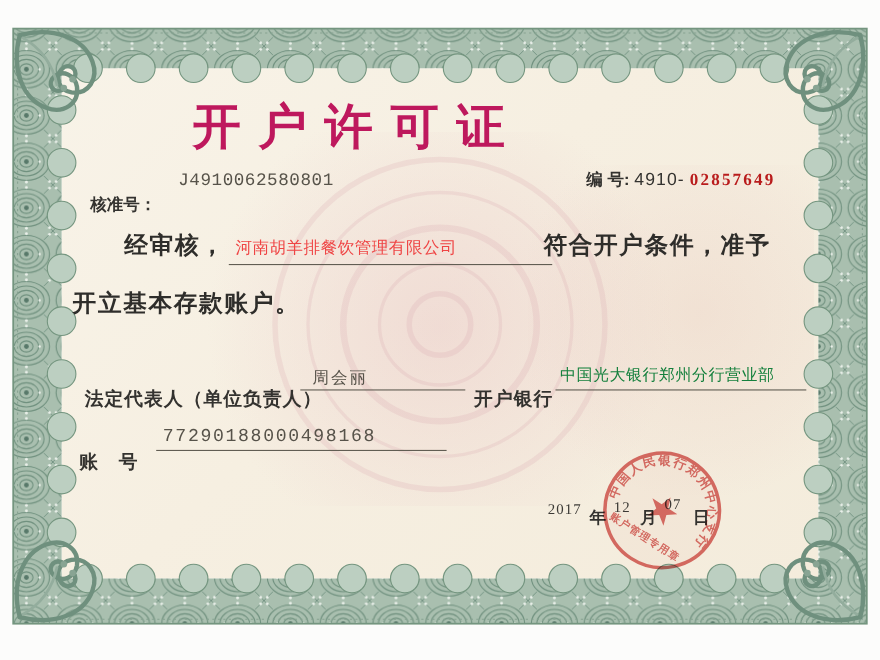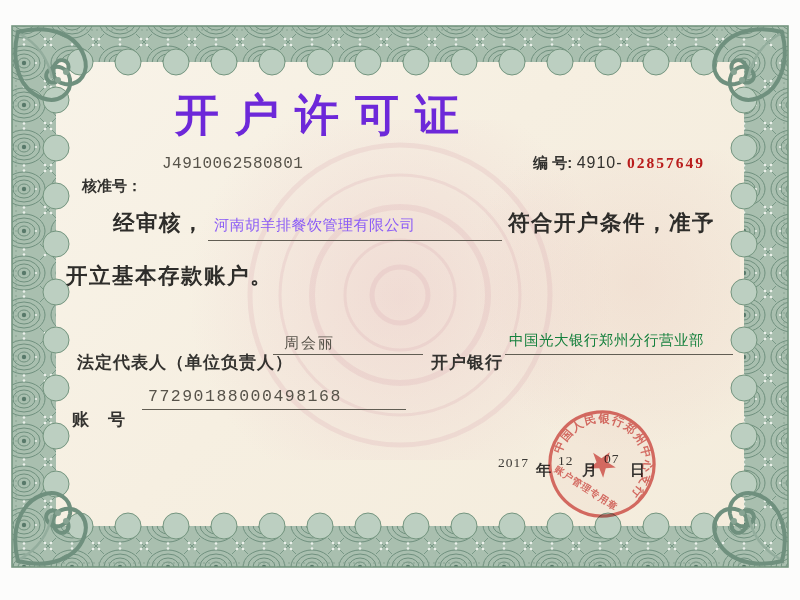--- a/index.html
+++ b/index.html
@@ -8,21 +8,21 @@
   .frame-svg{position:absolute;left:0;top:0;}
   .paper{position:absolute;left:56px;top:62px;width:688px;height:464px;
          background:linear-gradient(135deg,#f8f3e8 0%,#f6efe1 45%,#f4ecdc 100%);}
   .watermark{position:absolute;left:180px;top:120px;width:440px;height:340px;pointer-events:none;
          background:radial-gradient(circle at 50% 52%,rgba(225,170,180,.28) 0%,rgba(228,180,188,.16) 40%,rgba(230,190,195,.06) 65%,transparent 75%);}
   .wm-right{position:absolute;left:480px;top:150px;width:260px;height:300px;pointer-events:none;
          background:radial-gradient(circle at 60% 45%,rgba(222,168,160,.18) 0%,rgba(225,180,175,.08) 55%,transparent 75%);}
   .abs{position:absolute;}
   .title{left:0;top:86px;width:634px;text-align:center;
          font-family:"Liberation Serif","DejaVu Serif",serif;font-weight:900;
-         font-size:44px;color:#6d28d9;letter-spacing:16px;text-indent:16px;}
+         font-size:44px;color:#be185d;letter-spacing:16px;text-indent:16px;}
   .lbl{color:#33322f;font-weight:bold;margin-top:20px;}
   .lbl15{font-size:15px;}
   .lbl17{font-size:17px;letter-spacing:1px;}
   .lbl21{font-size:21.5px;letter-spacing:1.5px;color:#2e2d2a;font-weight:bold;}
   .val{font-family:Liberation Mono, monospace;color:#57534a;}
   .underline{height:1px;background:#615d53;}
   .serial-red{font-family:"Liberation Serif","DejaVu Serif",serif;font-weight:bold;
               letter-spacing:2px;}
   .daterow span{position:absolute;}
   .dnum{font-family:"Liberation Serif","DejaVu Serif",serif;font-size:13.5px;color:#3c3a36;letter-spacing:1px;}
@@ -150,23 +150,23 @@
   <div class="abs lbl lbl15" style="left:82px;top:157px;">核准号：</div>
   <div class="abs val" style="left:162px;top:155px;font-size:16px;letter-spacing:0.5px;">J4910062580801</div>
 
   <div class="abs" style="left:533px;top:154px;">
     <span class="lbl lbl15">编 号:</span>
     <span style="font-size:16px;color:#33322f;letter-spacing:1px;">4910-</span>
     <span class="serial-red" style="font-size:15.5px;color:#b91c1c;">02857649</span>
   </div>
 
   <div class="abs lbl21" style="left:113px;top:208px;">经审核，</div>
-  <div class="abs val" style="left:214px;top:216px;font-size:15px;letter-spacing:0.5px;color:#8b5cf6;">河南胡羊排餐饮管理有限公司</div>
+  <div class="abs val" style="left:214px;top:216px;font-size:15px;letter-spacing:0.5px;color:#ef4444;">河南胡羊排餐饮管理有限公司</div>
   <div class="abs underline" style="left:208px;top:240px;width:294px;"></div>
-  <div class="abs lbl21" style="left:508px;top:208px;">符合开户条件，准予</div>
+  <div class="abs lbl21" style="left:494px;top:208px;">符合开户条件，准予</div>
   <div class="abs lbl21" style="left:66px;top:261px;">开立基本存款账户。</div>
 
   <div class="abs lbl lbl17" style="left:77px;top:331px;">法定代表人（单位负责人）</div>
   <div class="abs val" style="left:284px;top:334px;font-size:15px;letter-spacing:2px;">周会丽</div>
   <div class="abs underline" style="left:273px;top:354px;width:150px;"></div>
 
   <div class="abs lbl lbl17" style="left:431px;top:331px;">开户银行</div>
   <div class="abs val" style="left:509px;top:331px;font-size:14.5px;letter-spacing:0.5px;color:#15803d;">中国光大银行郑州分行营业部</div>
   <div class="abs underline" style="left:505px;top:354px;width:228px;"></div>
 

